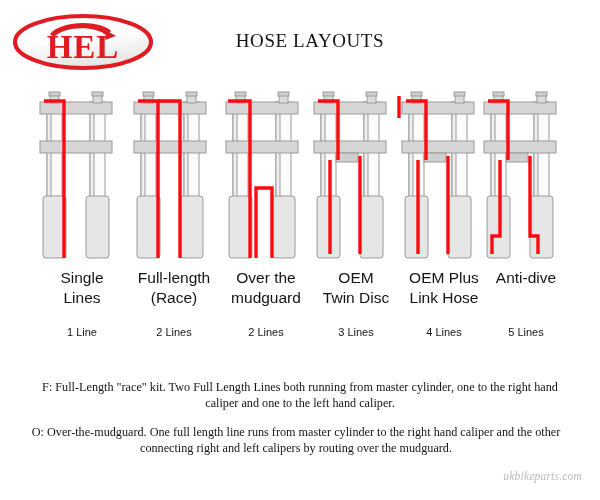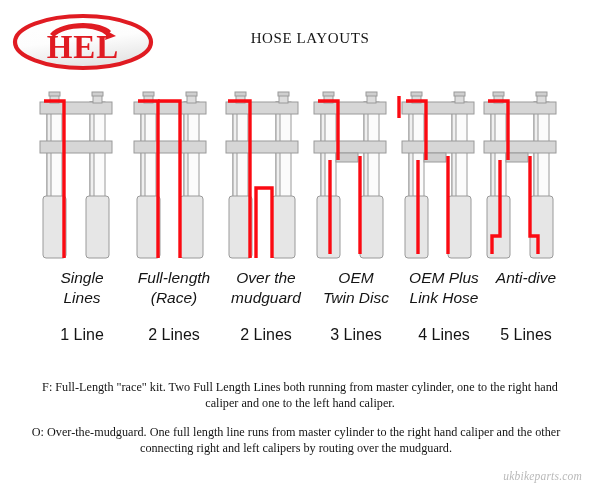--- a/index.html
+++ b/index.html
@@ -14,41 +14,41 @@
 
   
   .logo{position:absolute;left:8px;top:12px;width:150px;height:60px;}
   .logo svg{display:block;}
 
   
   .title{
     position:absolute;left:200px;top:30px;width:220px;
     text-align:center;
     font-family:"Liberation Serif", serif;
-    font-size:15px;letter-spacing:.6px;color:#151515;
+    font-size:19px;letter-spacing:.6px;color:#151515;
     white-space:nowrap;
   }
 
   
   .forks{position:absolute;left:0;top:88px;width:600px;height:180px;}
   .fork{position:absolute;top:0;width:96px;height:180px;}
 
   
   .captions{position:absolute;left:0;top:268px;width:600px;height:60px;}
   .cap{
     position:absolute;top:0;width:104px;
     text-align:center;
-    font-size:15.5px;line-height:20px;color:#141414;font-style:italic;
+    font-size:15.5px;line-height:20px;color:#141414;
   }
   .cap span{display:block;}
 
   .counts{position:absolute;left:0;top:326px;width:600px;height:28px;}
   .cnt{
     position:absolute;top:0;width:104px;text-align:center;
-    font-size:16px;color:#141414;
+    font-size:11px;color:#141414;
   }
 
   
   .notes{
     position:absolute;left:38px;top:380px;width:524px;
     font-family:"Liberation Serif", serif;
     font-size:12.2px;line-height:15.5px;color:#141414;
     text-align:center;
   }
   .note{margin:0 0 14px 0;}

